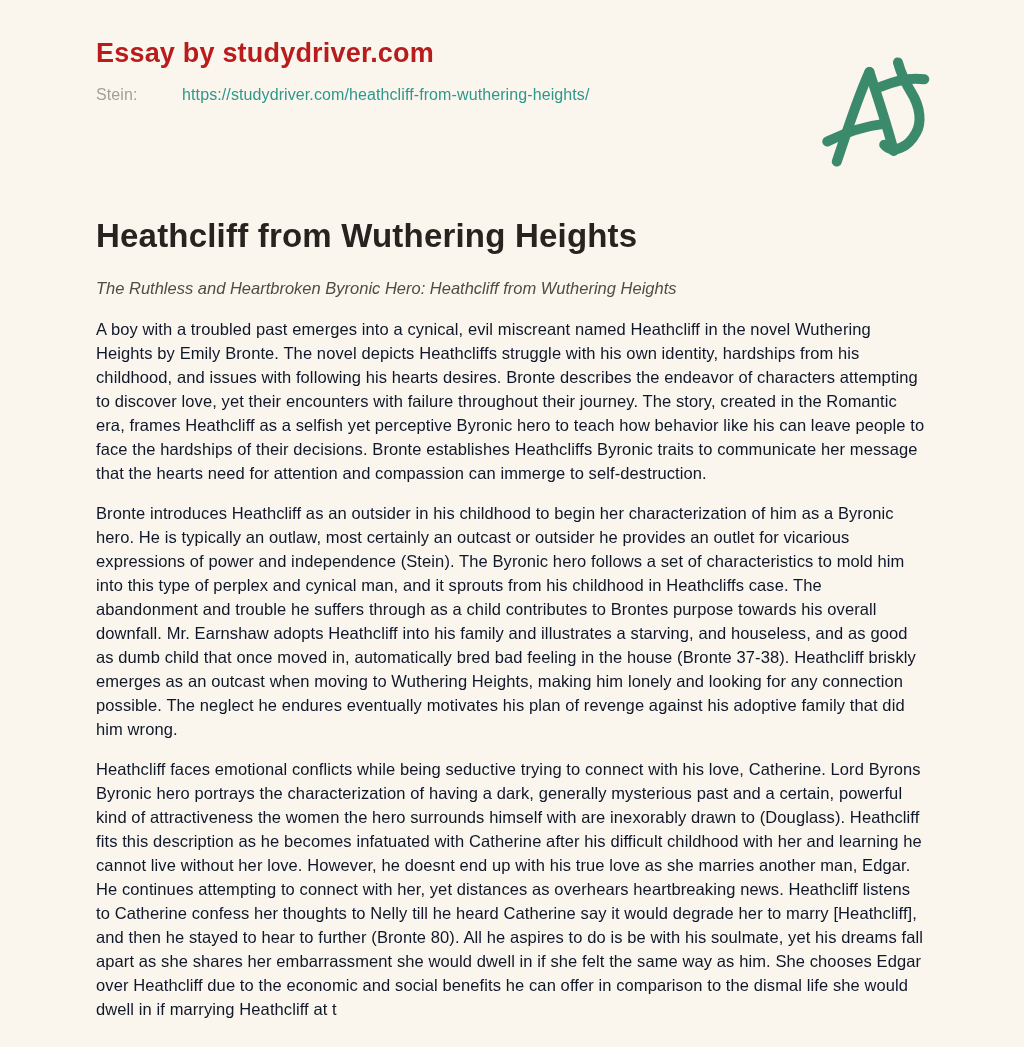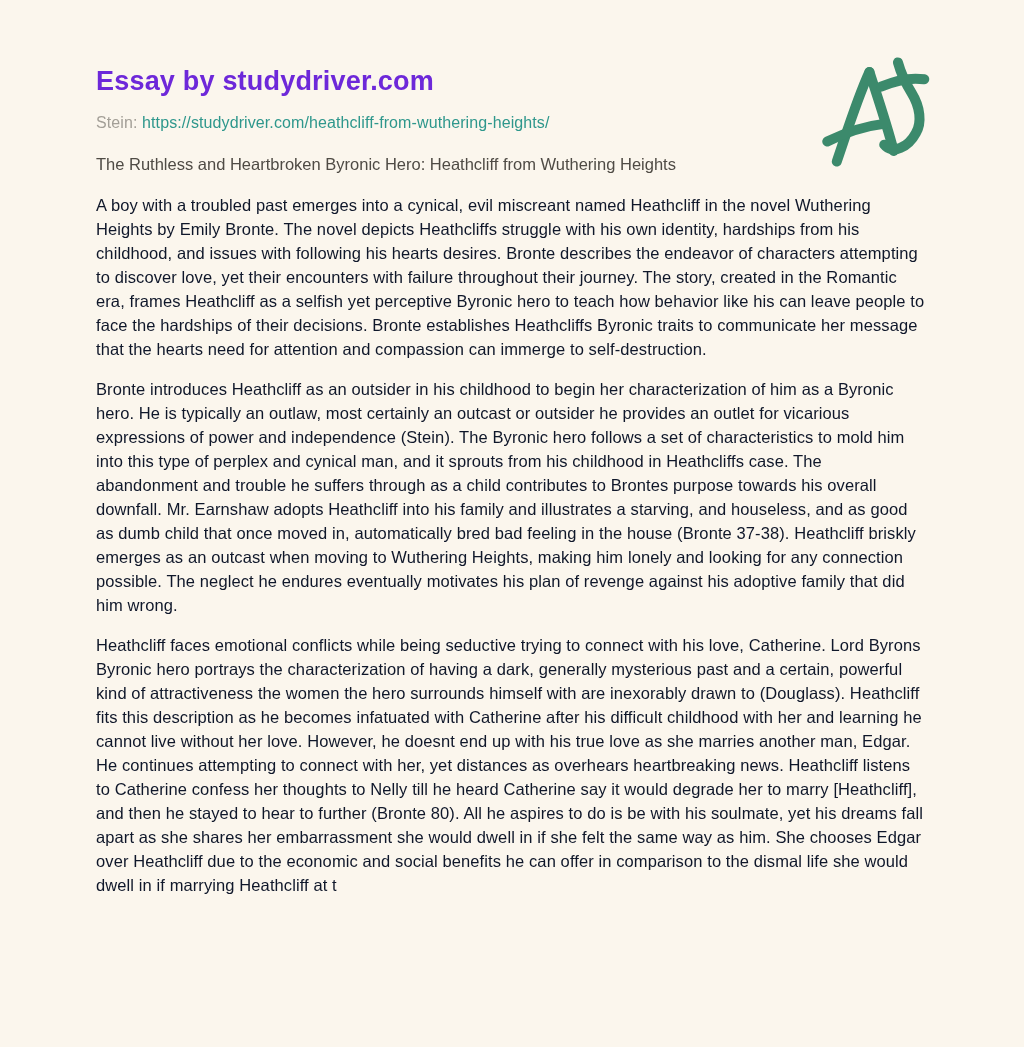--- a/index.html
+++ b/index.html
@@ -20,35 +20,36 @@
     background: #FBF6ED;
   }
   .content {
     position: absolute;
     left: 96px;
     top: 0;
     width: 832px;
   }
   .site-title {
     margin: 0;
-    padding-top: 66px;
+    padding-top: 38px;
     font-size: 27px;
     font-weight: 700;
     letter-spacing: 0.2px;
-    color: #6d28d9;
+    color: #b91c1c;
   }
   .source-line {
     margin-top: 17px;
     font-size: 16px;
     letter-spacing: 0.1px;
     color: #a39f97;
   }
   .source-line a {
     color: #2e978c;
     text-decoration: none;
+    margin-left: 40px;
   }
   .logo {
     position: absolute;
     left: 822px;
     top: 56px;
     width: 116px;
     height: 112px;
   }
   .essay-title {
     margin: 112px 0 0 0;
@@ -56,20 +57,21 @@
     line-height: 40px;
     font-weight: 700;
     letter-spacing: 0.2px;
     color: #272420;
   }
   .essay-subtitle {
     margin: 21px 0 0 0;
     font-size: 16.5px;
     line-height: 22px;
     color: #4f4b45;
+    font-style: italic;
   }
   .essay-paragraph {
     margin: 16px 0 0 0;
     font-size: 16.5px;
     line-height: 24px;
     letter-spacing: 0.1px;
     color: #0f172a;
   }
   .essay-paragraph.first {
     margin-top: 18px;
@@ -94,20 +96,21 @@
 
   <div class="content">
 
     <h1 class="site-title">Essay by studydriver.com</h1>
 
     <div class="source-line">
       <span>Stein:</span>
       <a href="#">https://studydriver.com/heathcliff-from-wuthering-heights/</a>
     </div>
 
+    <h2 class="essay-title">Heathcliff from Wuthering Heights</h2>
 
     <p class="essay-subtitle">The Ruthless and Heartbroken Byronic Hero: Heathcliff from Wuthering Heights</p>
 
     <p class="essay-paragraph first">A boy with a troubled past emerges into a cynical, evil miscreant named Heathcliff in the novel Wuthering Heights by Emily Bronte. The novel depicts Heathcliffs struggle with his own identity, hardships from his childhood, and issues with following his hearts desires. Bronte describes the endeavor of characters attempting to discover love, yet their encounters with failure throughout their journey. The story, created in the Romantic era, frames Heathcliff as a selfish yet perceptive Byronic hero to teach how behavior like his can leave people to face the hardships of their decisions. Bronte establishes Heathcliffs Byronic traits to communicate her message that the hearts need for attention and compassion can immerge to self-destruction.</p>
 
     <p class="essay-paragraph">Bronte introduces Heathcliff as an outsider in his childhood to begin her characterization of him as a Byronic hero. He is typically an outlaw, most certainly an outcast or outsider he provides an outlet for vicarious expressions of power and independence (Stein). The Byronic hero follows a set of characteristics to mold him into this type of perplex and cynical man, and it sprouts from his childhood in Heathcliffs case. The abandonment and trouble he suffers through as a child contributes to Brontes purpose towards his overall downfall. Mr. Earnshaw adopts Heathcliff into his family and illustrates a starving, and houseless, and as good as dumb child that once moved in, automatically bred bad feeling in the house (Bronte 37-38). Heathcliff briskly emerges as an outcast when moving to Wuthering Heights, making him lonely and looking for any connection possible. The neglect he endures eventually motivates his plan of revenge against his adoptive family that did him wrong.</p>
 
     <p class="essay-paragraph">Heathcliff faces emotional conflicts while being seductive trying to connect with his love, Catherine. Lord Byrons Byronic hero portrays the characterization of having a dark, generally mysterious past and a certain, powerful kind of attractiveness the women the hero surrounds himself with are inexorably drawn to (Douglass). Heathcliff fits this description as he becomes infatuated with Catherine after his difficult childhood with her and learning he cannot live without her love. However, he doesnt end up with his true love as she marries another man, Edgar. He continues attempting to connect with her, yet distances as overhears heartbreaking news. Heathcliff listens to Catherine confess her thoughts to Nelly till he heard Catherine say it would degrade her to marry [Heathcliff], and then he stayed to hear to further (Bronte 80). All he aspires to do is be with his soulmate, yet his dreams fall apart as she shares her embarrassment she would dwell in if she felt the same way as him. She chooses Edgar over Heathcliff due to the economic and social benefits he can offer in comparison to the dismal life she would dwell in if marrying Heathcliff at t</p>
 
   </div>

